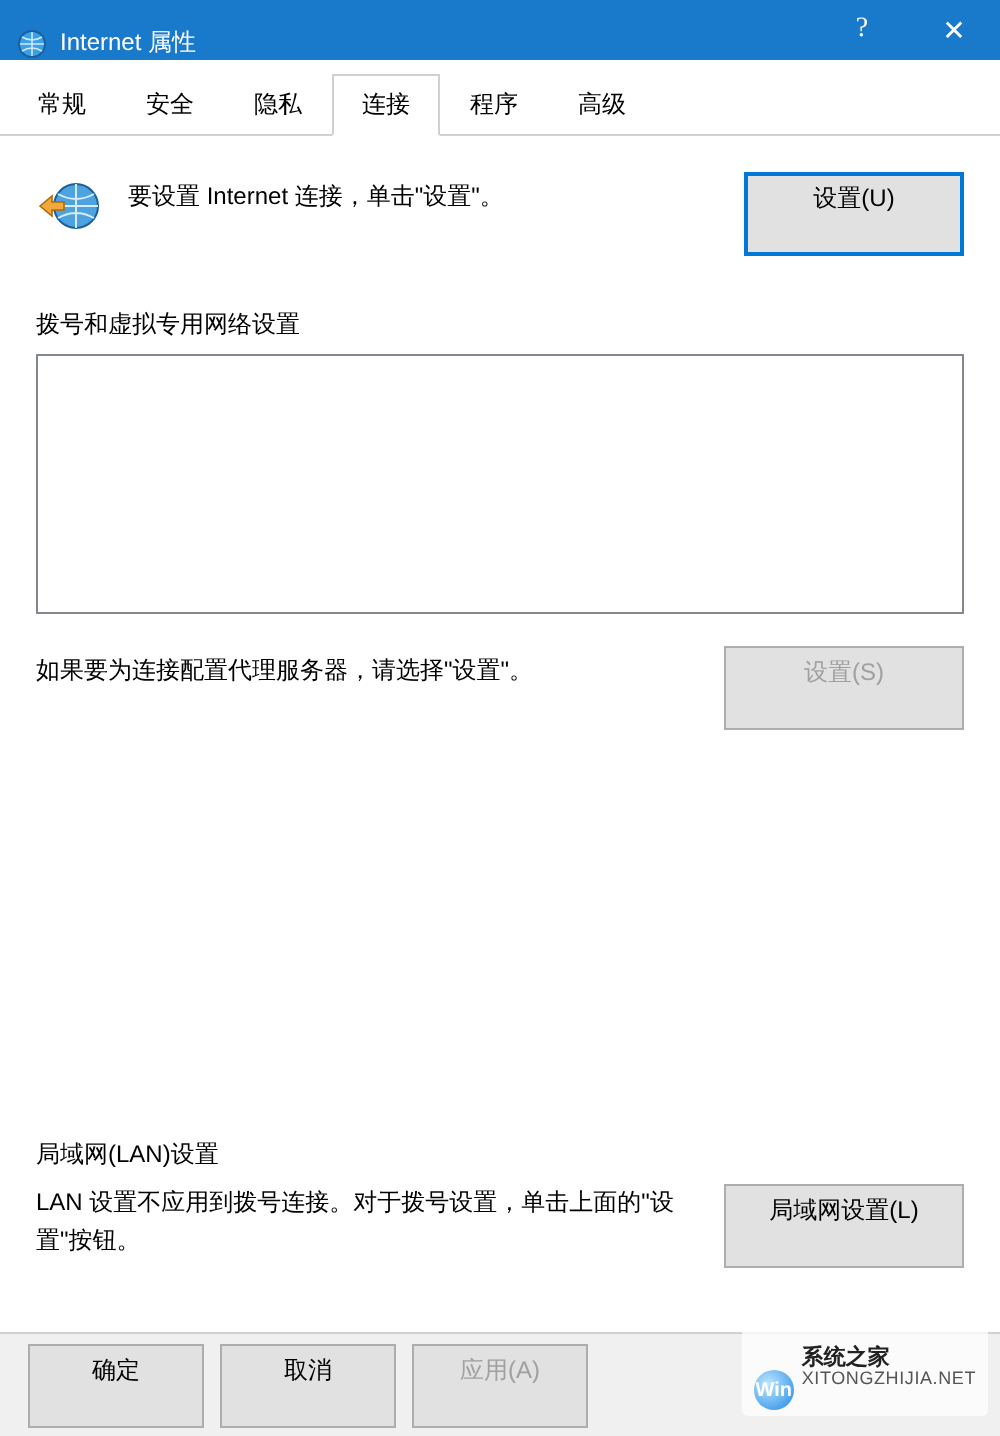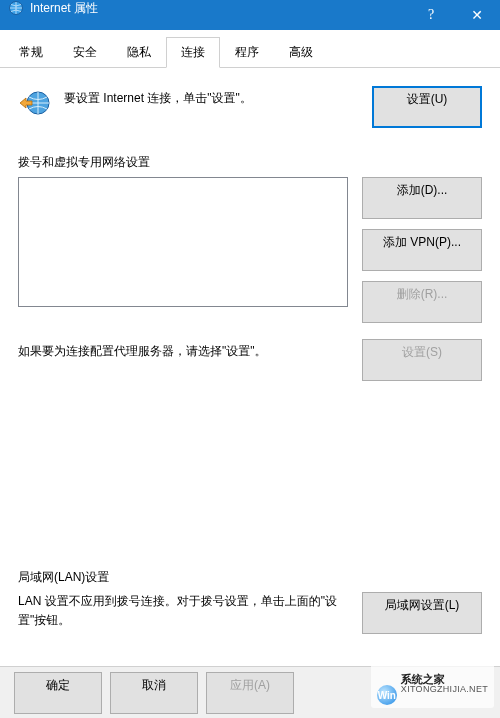--- a/index.html
+++ b/index.html
@@ -10,21 +10,21 @@
     width: 500px;
     height: 718px;
     overflow: hidden;
     position: relative;
   }
   .titlebar {
     background: #1979ca;
     color: #fff;
     height: 30px;
     display: flex;
-    align-items: flex-start;
+    align-items: flex-end;
     padding: 0 0 0 8px;
   }
   .titlebar .app-icon {
     width: 16px; height: 16px; margin-right: 6px;
     display:flex; align-items:center; justify-content:center;
   }
   .titlebar .title { flex: 1; font-size: 12px; }
   .titlebar .win-btn {
     width: 46px; height: 30px; display:flex; align-items:center; justify-content:center;
     color:#fff; font-size:14px;
@@ -189,25 +189,20 @@
         <path d="M2 17 l6 -5 v3 h6 v4 h-6 v3 z" fill="#f2a83b" stroke="#b06a0a" stroke-width="0.8"></path>
       </svg>
     </span>
     <div class="setup-text">要设置 Internet 连接，单击"设置"。</div>
     <div class="btn focused">设置(U)</div>
   </div>
 
   <div class="section-label">拨号和虚拟专用网络设置</div>
   <div class="dial-area">
     <div class="listbox"></div>
-    <div class="dial-buttons">
-      <div class="btn">添加(D)...</div>
-      <div class="btn">添加 VPN(P)...</div>
-      <div class="btn disabled">删除(R)...</div>
-    </div>
   </div>
 
   <div class="proxy-row">
     <div class="proxy-text">如果要为连接配置代理服务器，请选择"设置"。</div>
     <div class="btn disabled" style="width:120px">设置(S)</div>
   </div>
 
   <div class="lan-section">
     <div class="section-label">局域网(LAN)设置</div>
     <div class="lan-row">

